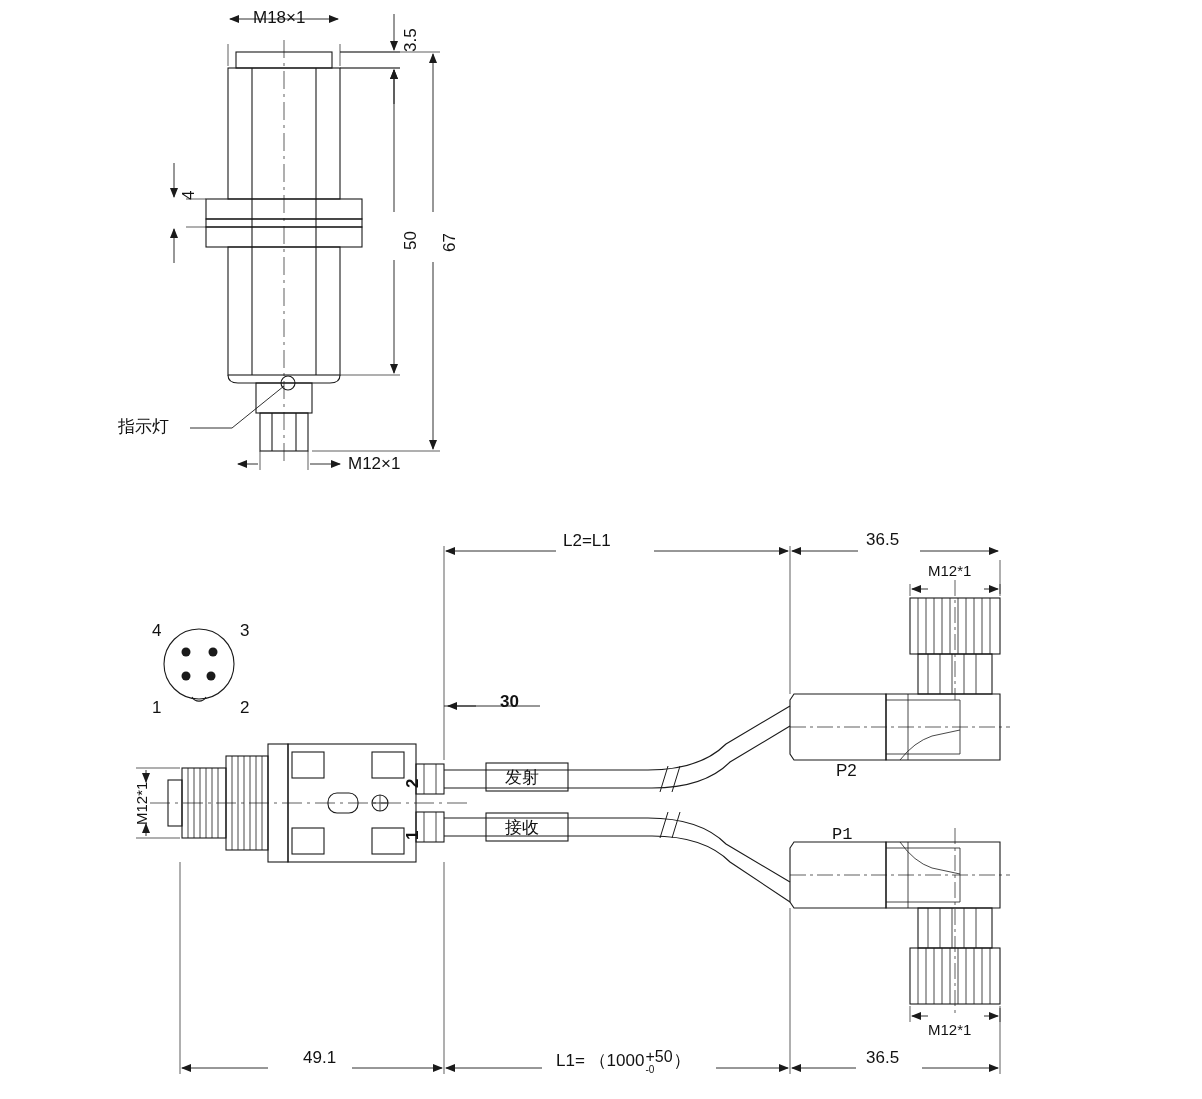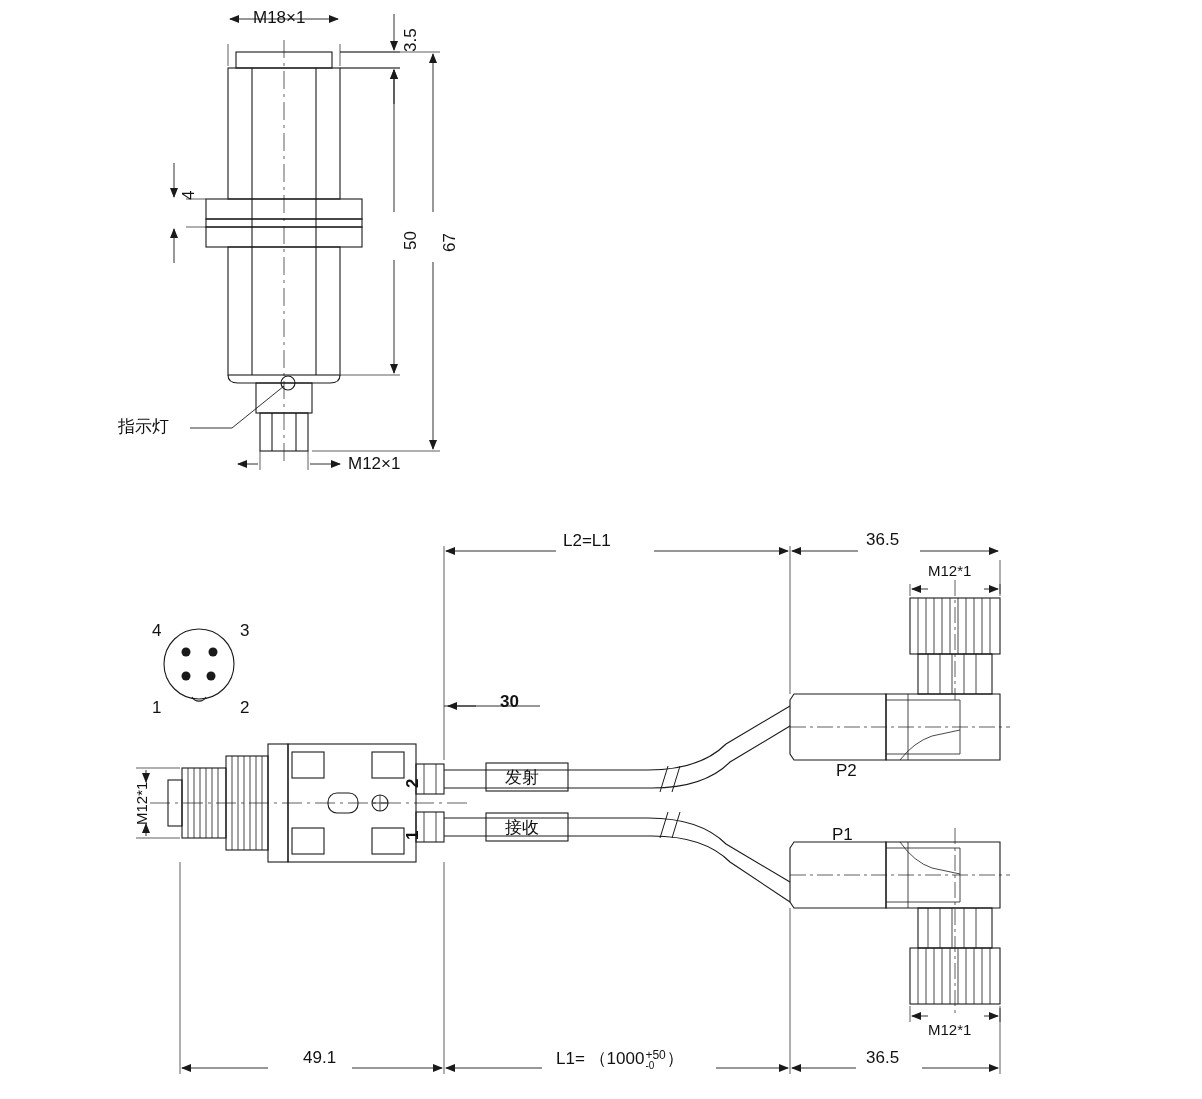--- a/index.html
+++ b/index.html
@@ -334,29 +334,29 @@
     <span class="lbl rot90" style="position:absolute; left:0; top:0; font-weight:bold;">2</span>
   </div>
   <div style="position:absolute; left:404px; top:840px;">
     <span class="lbl rot90" style="position:absolute; left:0; top:0; font-weight:bold;">1</span>
   </div>
 
   <div class="lbl" style="left:505px; top:769px;text-align:center;">发射</div>
   <div class="lbl" style="left:505px; top:819px;">接收</div>
 
   <div class="lbl" style="left:836px; top:762px;text-align:right;">P2</div>
-  <div class="lbl" style="left:832px; top:826px;">P1</div>
+  <div class="lbl" style="left:832px; top:826px;font-family:Liberation Mono, monospace;">P1</div>
 
   <div class="lbl small" style="left:928px; top:563px;">M12*1</div>
   <div class="lbl small" style="left:928px; top:1022px;">M12*1</div>
 
   <div class="lbl" style="left:563px; top:532px;">L2=L1</div>
   <div class="lbl" style="left:866px; top:531px;">36.5</div>
   <div class="lbl" style="left:500px; top:693px;font-weight:bold;">30</div>
   <div class="lbl" style="left:303px; top:1049px;text-align:right;">49.1</div>
   <div class="lbl" style="left:866px; top:1049px;">36.5</div>
 
   <div class="lbl" style="left:556px; top:1049px;">
     <span>L1=</span>
-    <span>（1000</span><span style="display:inline-block; vertical-align:middle; line-height:1; text-align:left; margin:0 1px;"><span class="tiny" style="display:block; font-size:12px;">+50</span><span class="tiny" style="display:block; font-size:10px;">-0</span></span><span>）</span>
+    <span>（1000</span><span style="display:inline-block; vertical-align:middle; line-height:1; text-align:left; margin:0 1px;"><span class="tiny" style="display:block; font-size:16px;">+50</span><span class="tiny" style="display:block; font-size:10px;">-0</span></span><span>）</span>
   </div>
 
 </div>
 
 </body></html>

